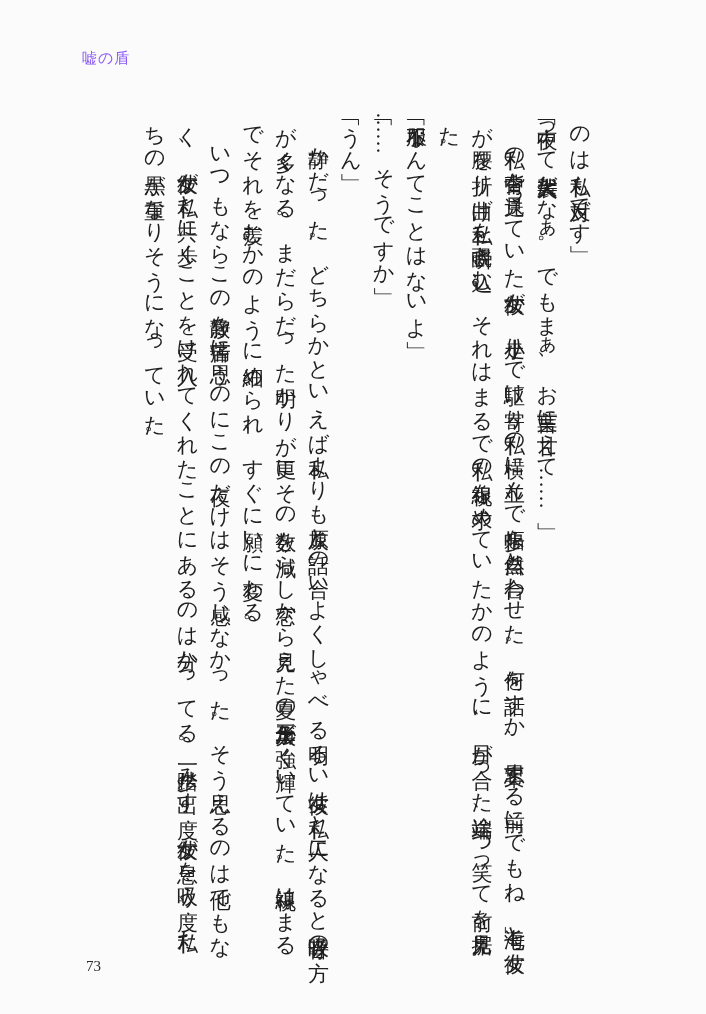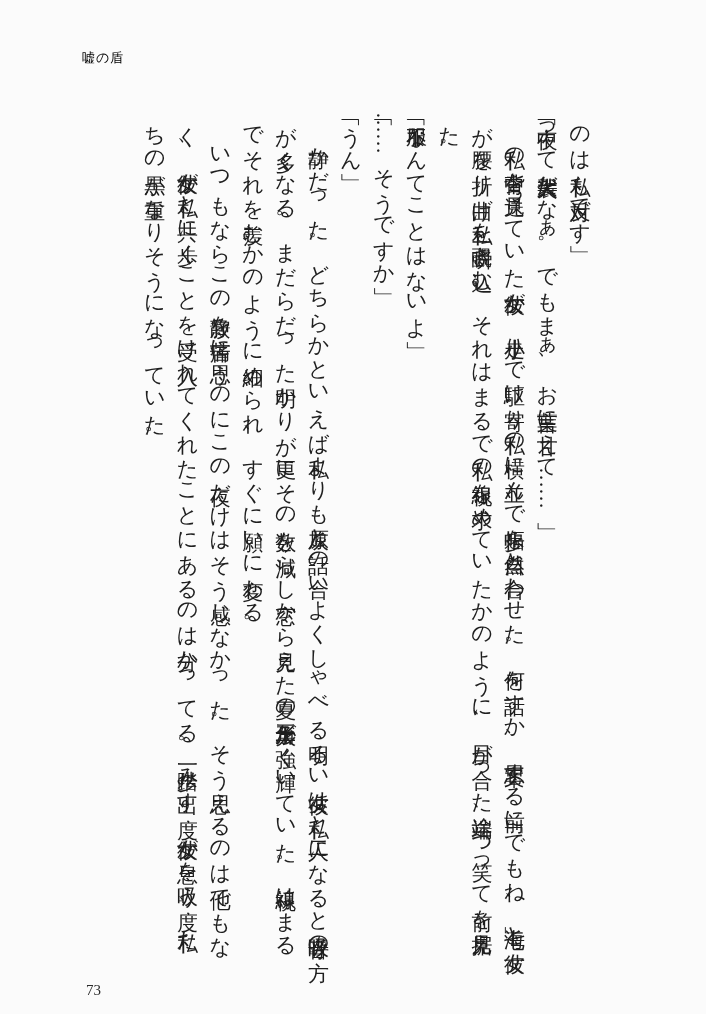--- a/index.html
+++ b/index.html
@@ -16,23 +16,23 @@
     font-family: "Liberation Serif", "DejaVu Serif", serif;
   }
   .book-page {
     position: absolute;
     inset: 0;
   }
   .running-header {
     position: absolute;
     left: 82px;
     top: 49px;
-    font-size: 13px;
+    font-size: 15px;
     letter-spacing: 1px;
-    color: #000000;
+    color: #8b5cf6;
   }
   .text-body {
     position: absolute;
     top: 112px;
     right: 110px;
     height: 842px;
     writing-mode: vertical-rl;
     text-orientation: mixed;
     font-size: 21px;
     line-height: 32.7px;
@@ -45,21 +45,20 @@
   }
   .text-body p.indent {
     text-indent: 1em;
   }
   .page-number {
     position: absolute;
     left: 86px;
     top: 958px;
     font-size: 15px;
     color: #2a2a2a;
-    margin-top: 24px;
   }
 </style>
 </head>
 <body>
 
 <div class="book-page">
   <div class="running-header">嘘の盾</div>
 
   <div class="text-body">
       <p>のは私も反対です」</p>

